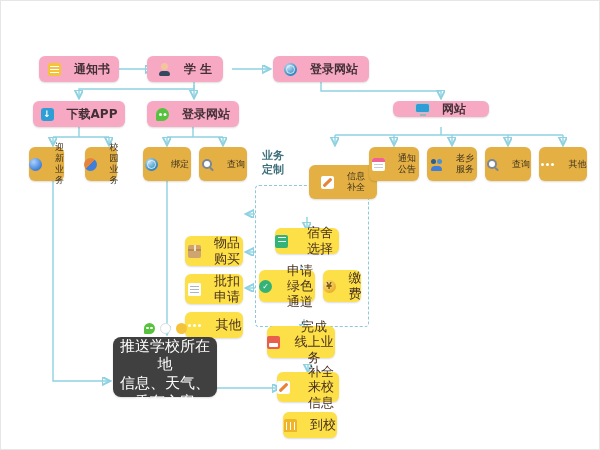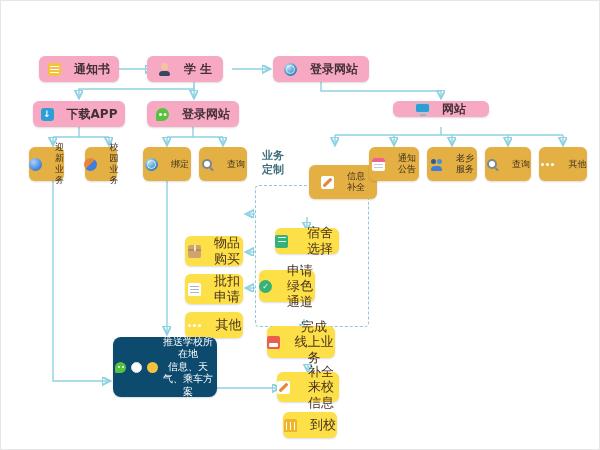--- a/index.html
+++ b/index.html
@@ -6,22 +6,22 @@
   .stage{position:relative;width:600px;height:450px;margin:0 auto;background:#fff;
          border:1px solid #e6e6e6;box-sizing:border-box;overflow:hidden;
          font-family:"DejaVu Sans","Liberation Sans",sans-serif;}
   .wires{position:absolute;left:0;top:0;z-index:0;pointer-events:none;}
   .wires path{stroke:#8ed2e2;stroke-width:1.4;fill:none;}
   .node{position:absolute;box-sizing:border-box;display:flex;align-items:center;justify-content:center;
         gap:13px;border-radius:6px;z-index:2;box-shadow:0 1px 2px rgba(0,0,0,.14);}
   .pink{background:#f7a9c4;font-weight:700;font-size:12px;color:#433037;}
   .gold{background:#e4af43;font-size:9px;color:#3b3120;line-height:1.2;}
   .orange{background:#fde047;font-size:13px;color:#47301f;line-height:1.2;margin-top:37px;}
-  .blue-box{background:#0c4a6e;color:#fff;border-radius:8px;gap:3px;
-            font-size:10px;line-height:1.25;text-align:center;padding:4px 2px;}
+  .blue-box{background:#404040;color:#fff;border-radius:8px;flex-direction:column;gap:3px;
+            font-size:15px;line-height:1.25;text-align:center;padding:4px 2px;}
   .lbl{white-space:pre-line;text-align:center;}
   .free-label{position:absolute;z-index:2;font-size:11px;font-weight:700;color:#40707c;
               white-space:pre-line;text-align:center;line-height:1.25;}
   .dashed-region{position:absolute;z-index:1;border:1.5px dashed #8ec9d8;border-radius:4px;}
 
   
   .icon{width:13px;height:13px;position:relative;flex:0 0 auto;}
   .icon::before,.icon::after{content:"";position:absolute;}
   .i-doc{background:#f5c33b;border-radius:2px;}
   .i-doc::after{left:2px;right:2px;top:3px;height:7px;
@@ -211,20 +211,24 @@
 
   <div class="node orange" style="left:274px;top:190px;width:64px;height:26px">
     <span class="icon i-dorm"></span>
     <span class="lbl">宿舍选择</span>
   </div>
   <div class="node orange" style="left:258px;top:232px;width:56px;height:32px">
     <span class="icon i-green"></span>
     <span class="lbl">申请
 绿色通道</span>
   </div>
+  <div class="node orange" style="left:322px;top:232px;width:38px;height:32px">
+    <span class="icon i-money"></span>
+    <span class="lbl">缴费</span>
+  </div>
   <div class="node orange" style="left:266px;top:288px;width:68px;height:32px">
     <span class="icon i-donecard"></span>
     <span class="lbl">完成
 线上业务</span>
   </div>
   <div class="node orange" style="left:276px;top:334px;width:62px;height:30px">
     <span class="icon i-pencil"></span>
     <span class="lbl">补全
 来校信息</span>
   </div>

